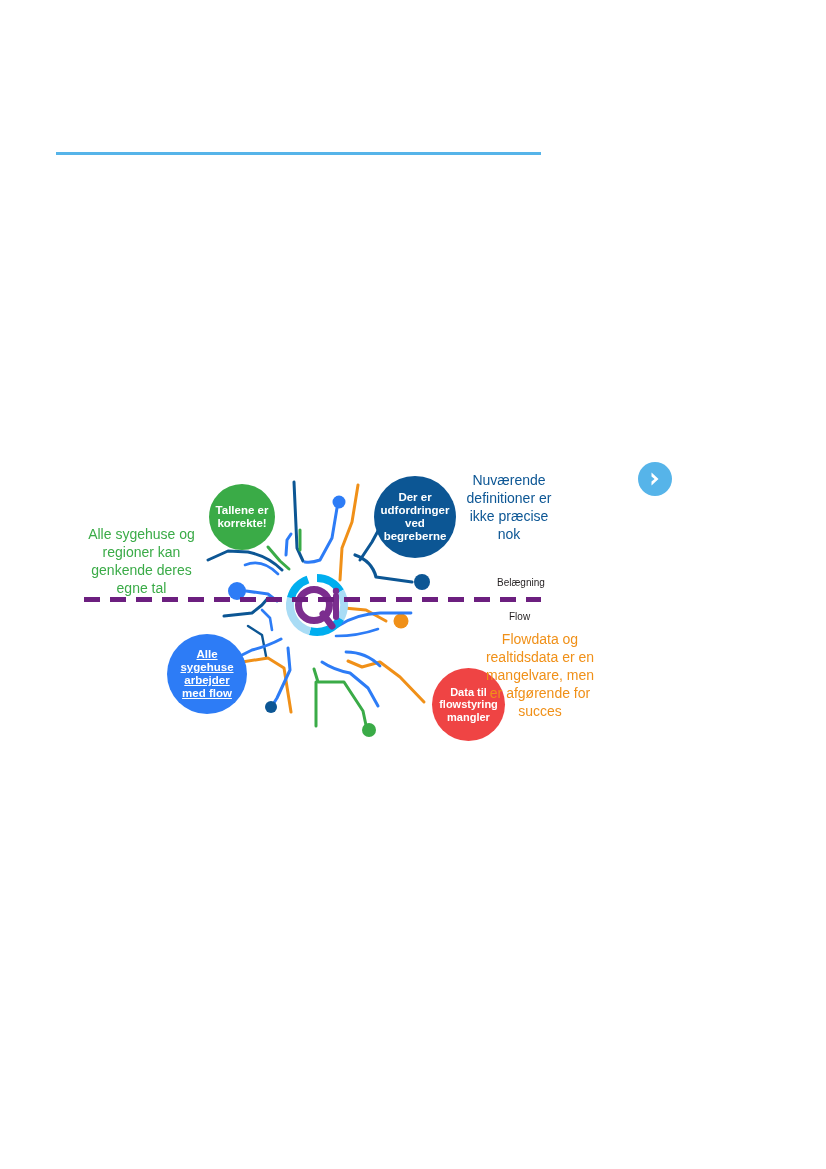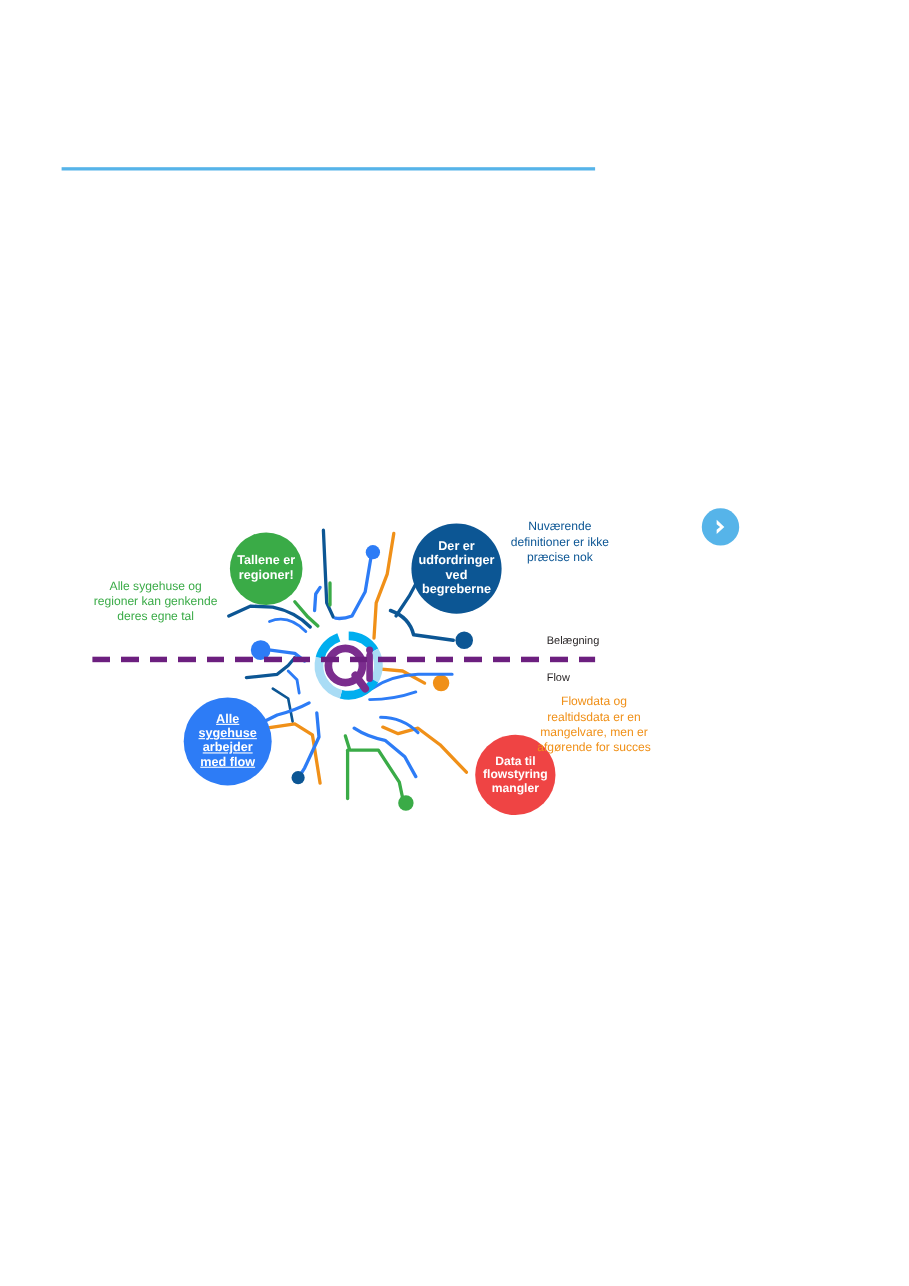--- a/index.html
+++ b/index.html
@@ -58,37 +58,37 @@
   .bubble-orange{
     left:432px; top:668px; width:73px; height:73px;
     background:#ef4444; font-size:11px;
   }
 
   
   .note{
     position:absolute;
     text-align:center;
     line-height:1.28;
-    font-size:11px;
+    font-size:14px;
   }
   .note-green{ left:84px;  top:486px; width:115px; color:#3aab47;margin-top:40px; }
   .note-navy { left:462px; top:472px; width:94px;  color:#0c5694; }
   .note-blue { left:48px;  top:634px; width:145px; color:#2d7cf6; }
   .note-orange{left:452px; top:631px; width:112px; color:#f09018;margin-left:32px; }
 
   
   .axis-label{
     position:absolute;
     font-size:10px;
     color:#231f20;
     white-space:nowrap;
     text-align:center;
   }
   .axis-beleagning{ left:497px; top:577px; }
-  .axis-flow{ left:497px; top:611px; }
+  .axis-flow{ left:509px; top:611px; }
 
   
   .divider{
     position:absolute;
     left:84px; top:597px;
     width:457px; height:5px;
     background:repeating-linear-gradient(
         to right,
         #6c1f7f 0px, #6c1f7f 16px,
         rgba(0,0,0,0) 16px, rgba(0,0,0,0) 26px);
@@ -189,21 +189,21 @@
 
         <path d="M 19 -9 L 19 12" stroke="#7B2D8E" stroke-width="6" stroke-linecap="round" fill="none"></path>
         <circle cx="19" cy="-14" r="3.2" fill="#7B2D8E"></circle>
       </g>
     </svg>
   </div>
 
   <div class="divider"></div>
 
   <div class="bubble bubble-green">
-    <span>Tallene er regioner!</span>
+    <span>Tallene er korrekte!</span>
   </div>
 
   <div class="bubble bubble-navy">
     <span>Der er udfordringer ved begreberne</span>
   </div>
 
   <div class="bubble bubble-blue">
     <span>Alle sygehuse arbejder med flow</span>
   </div>
 

